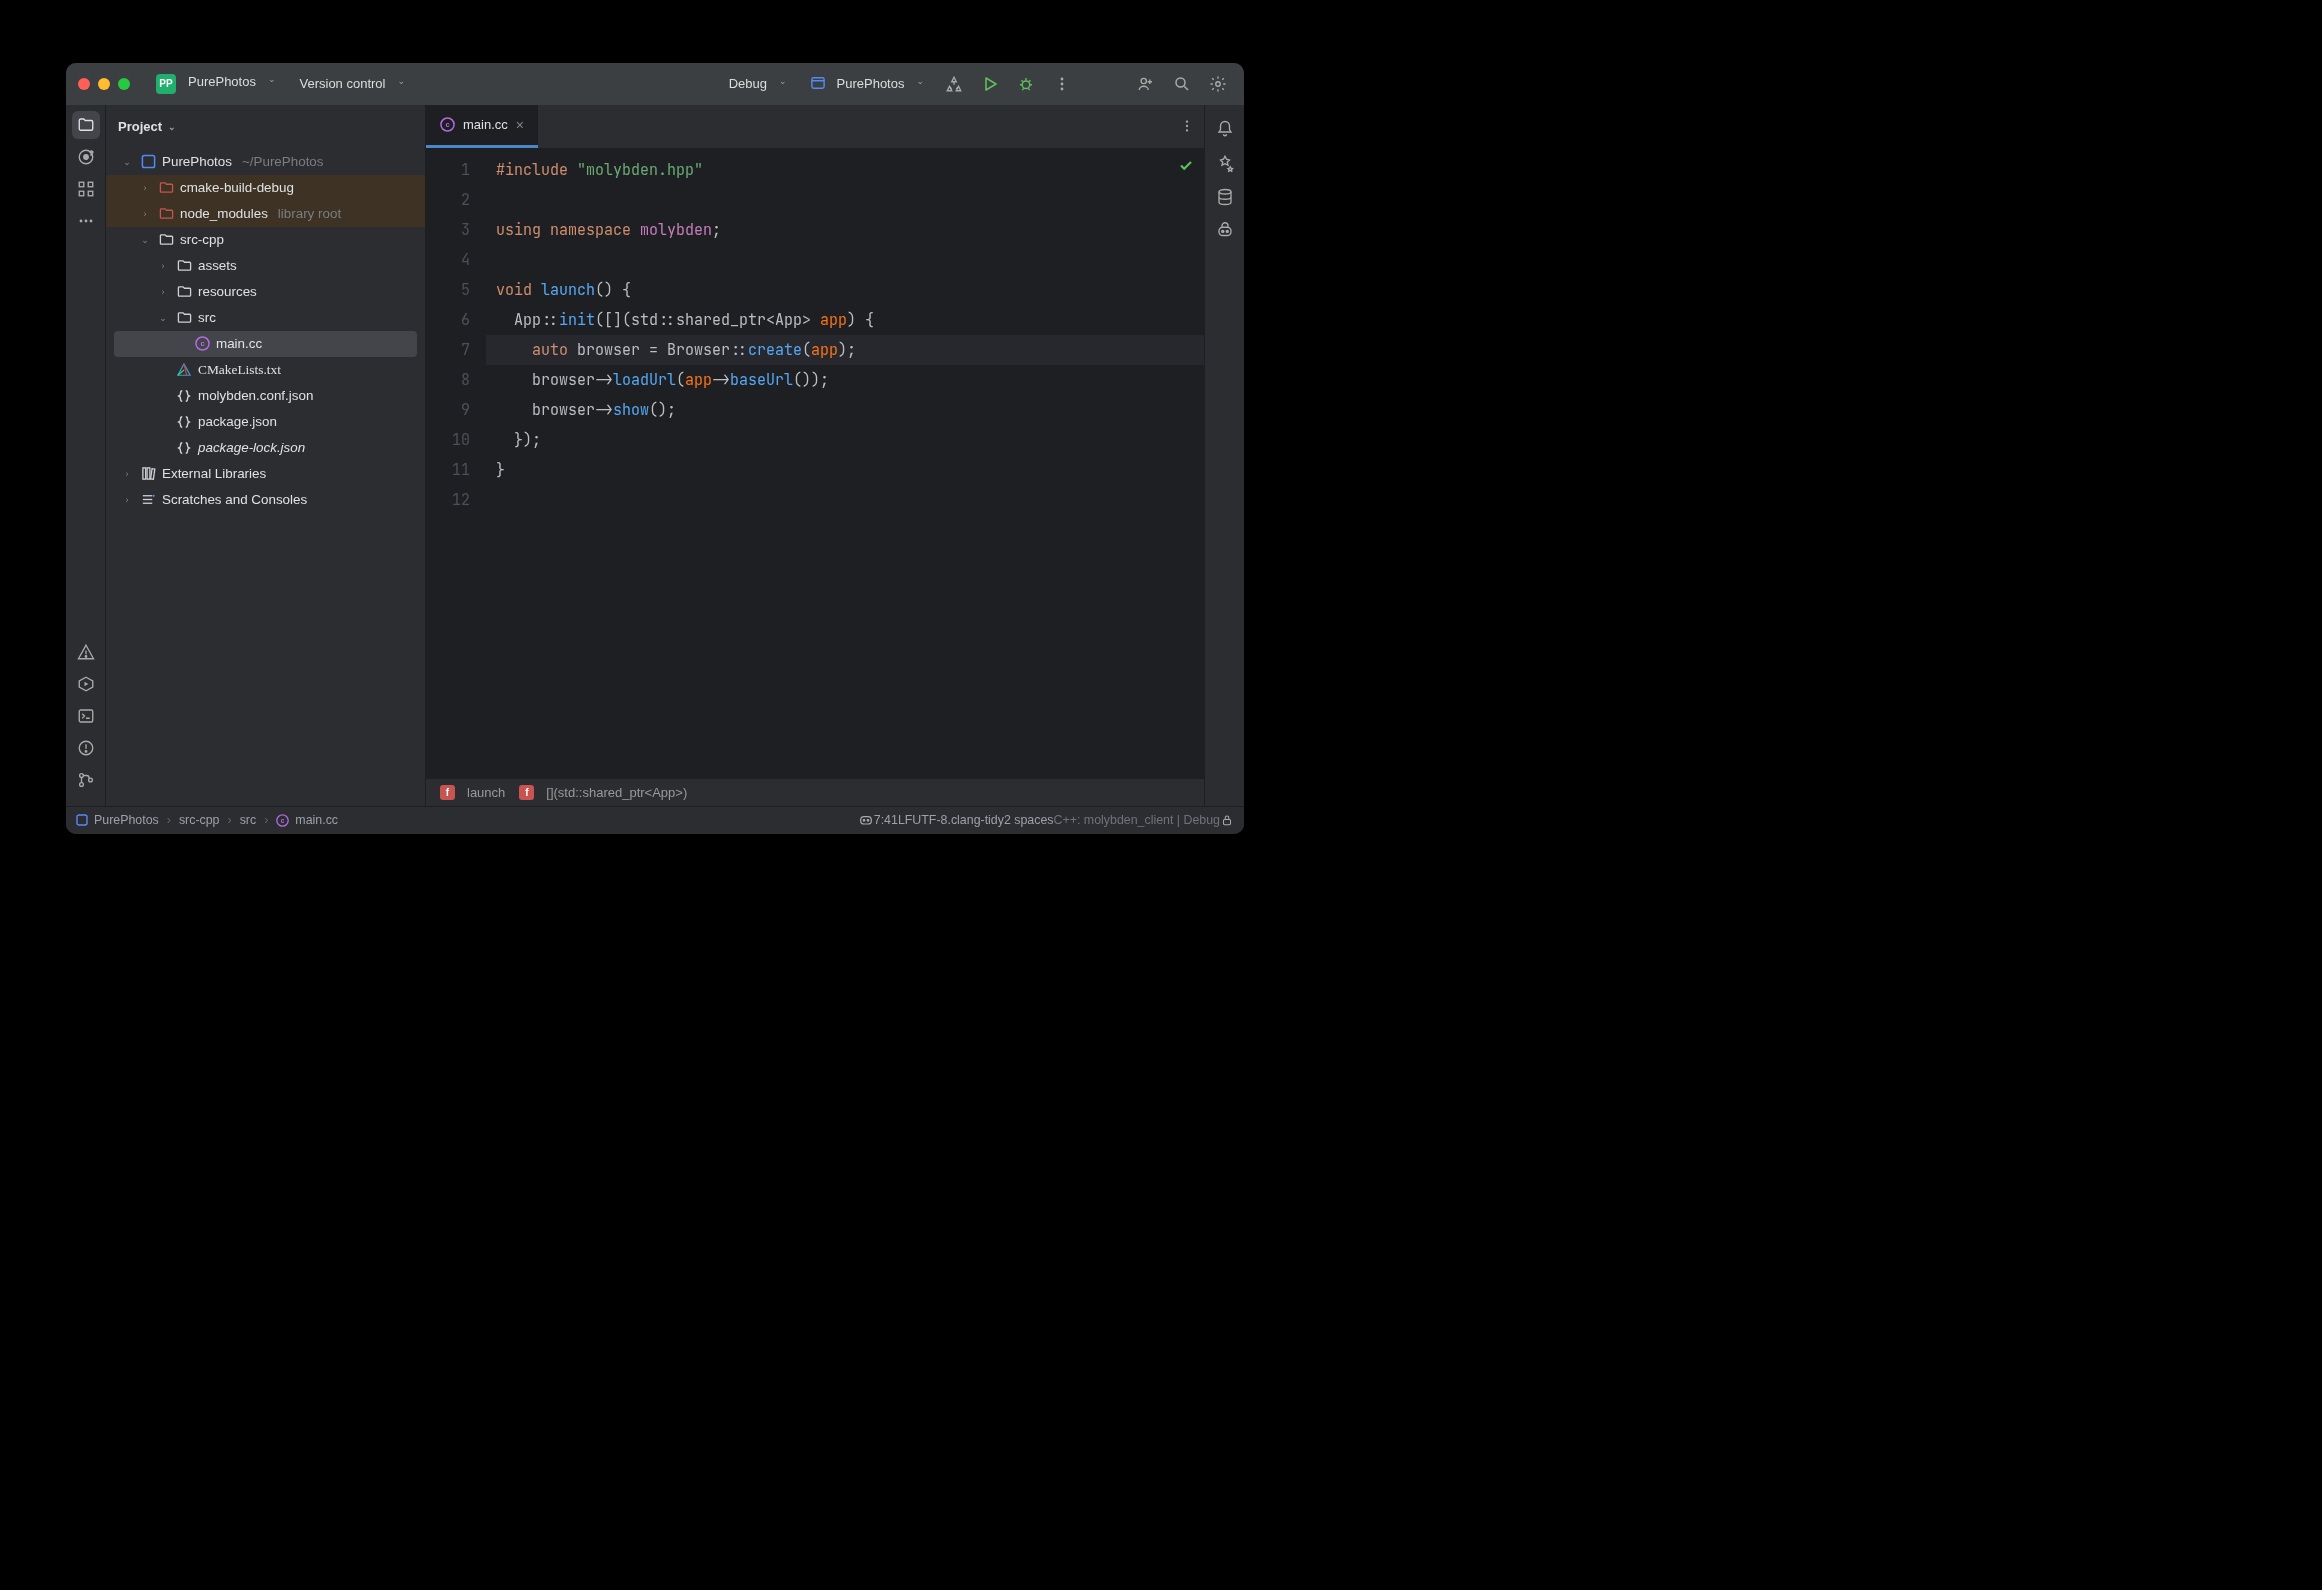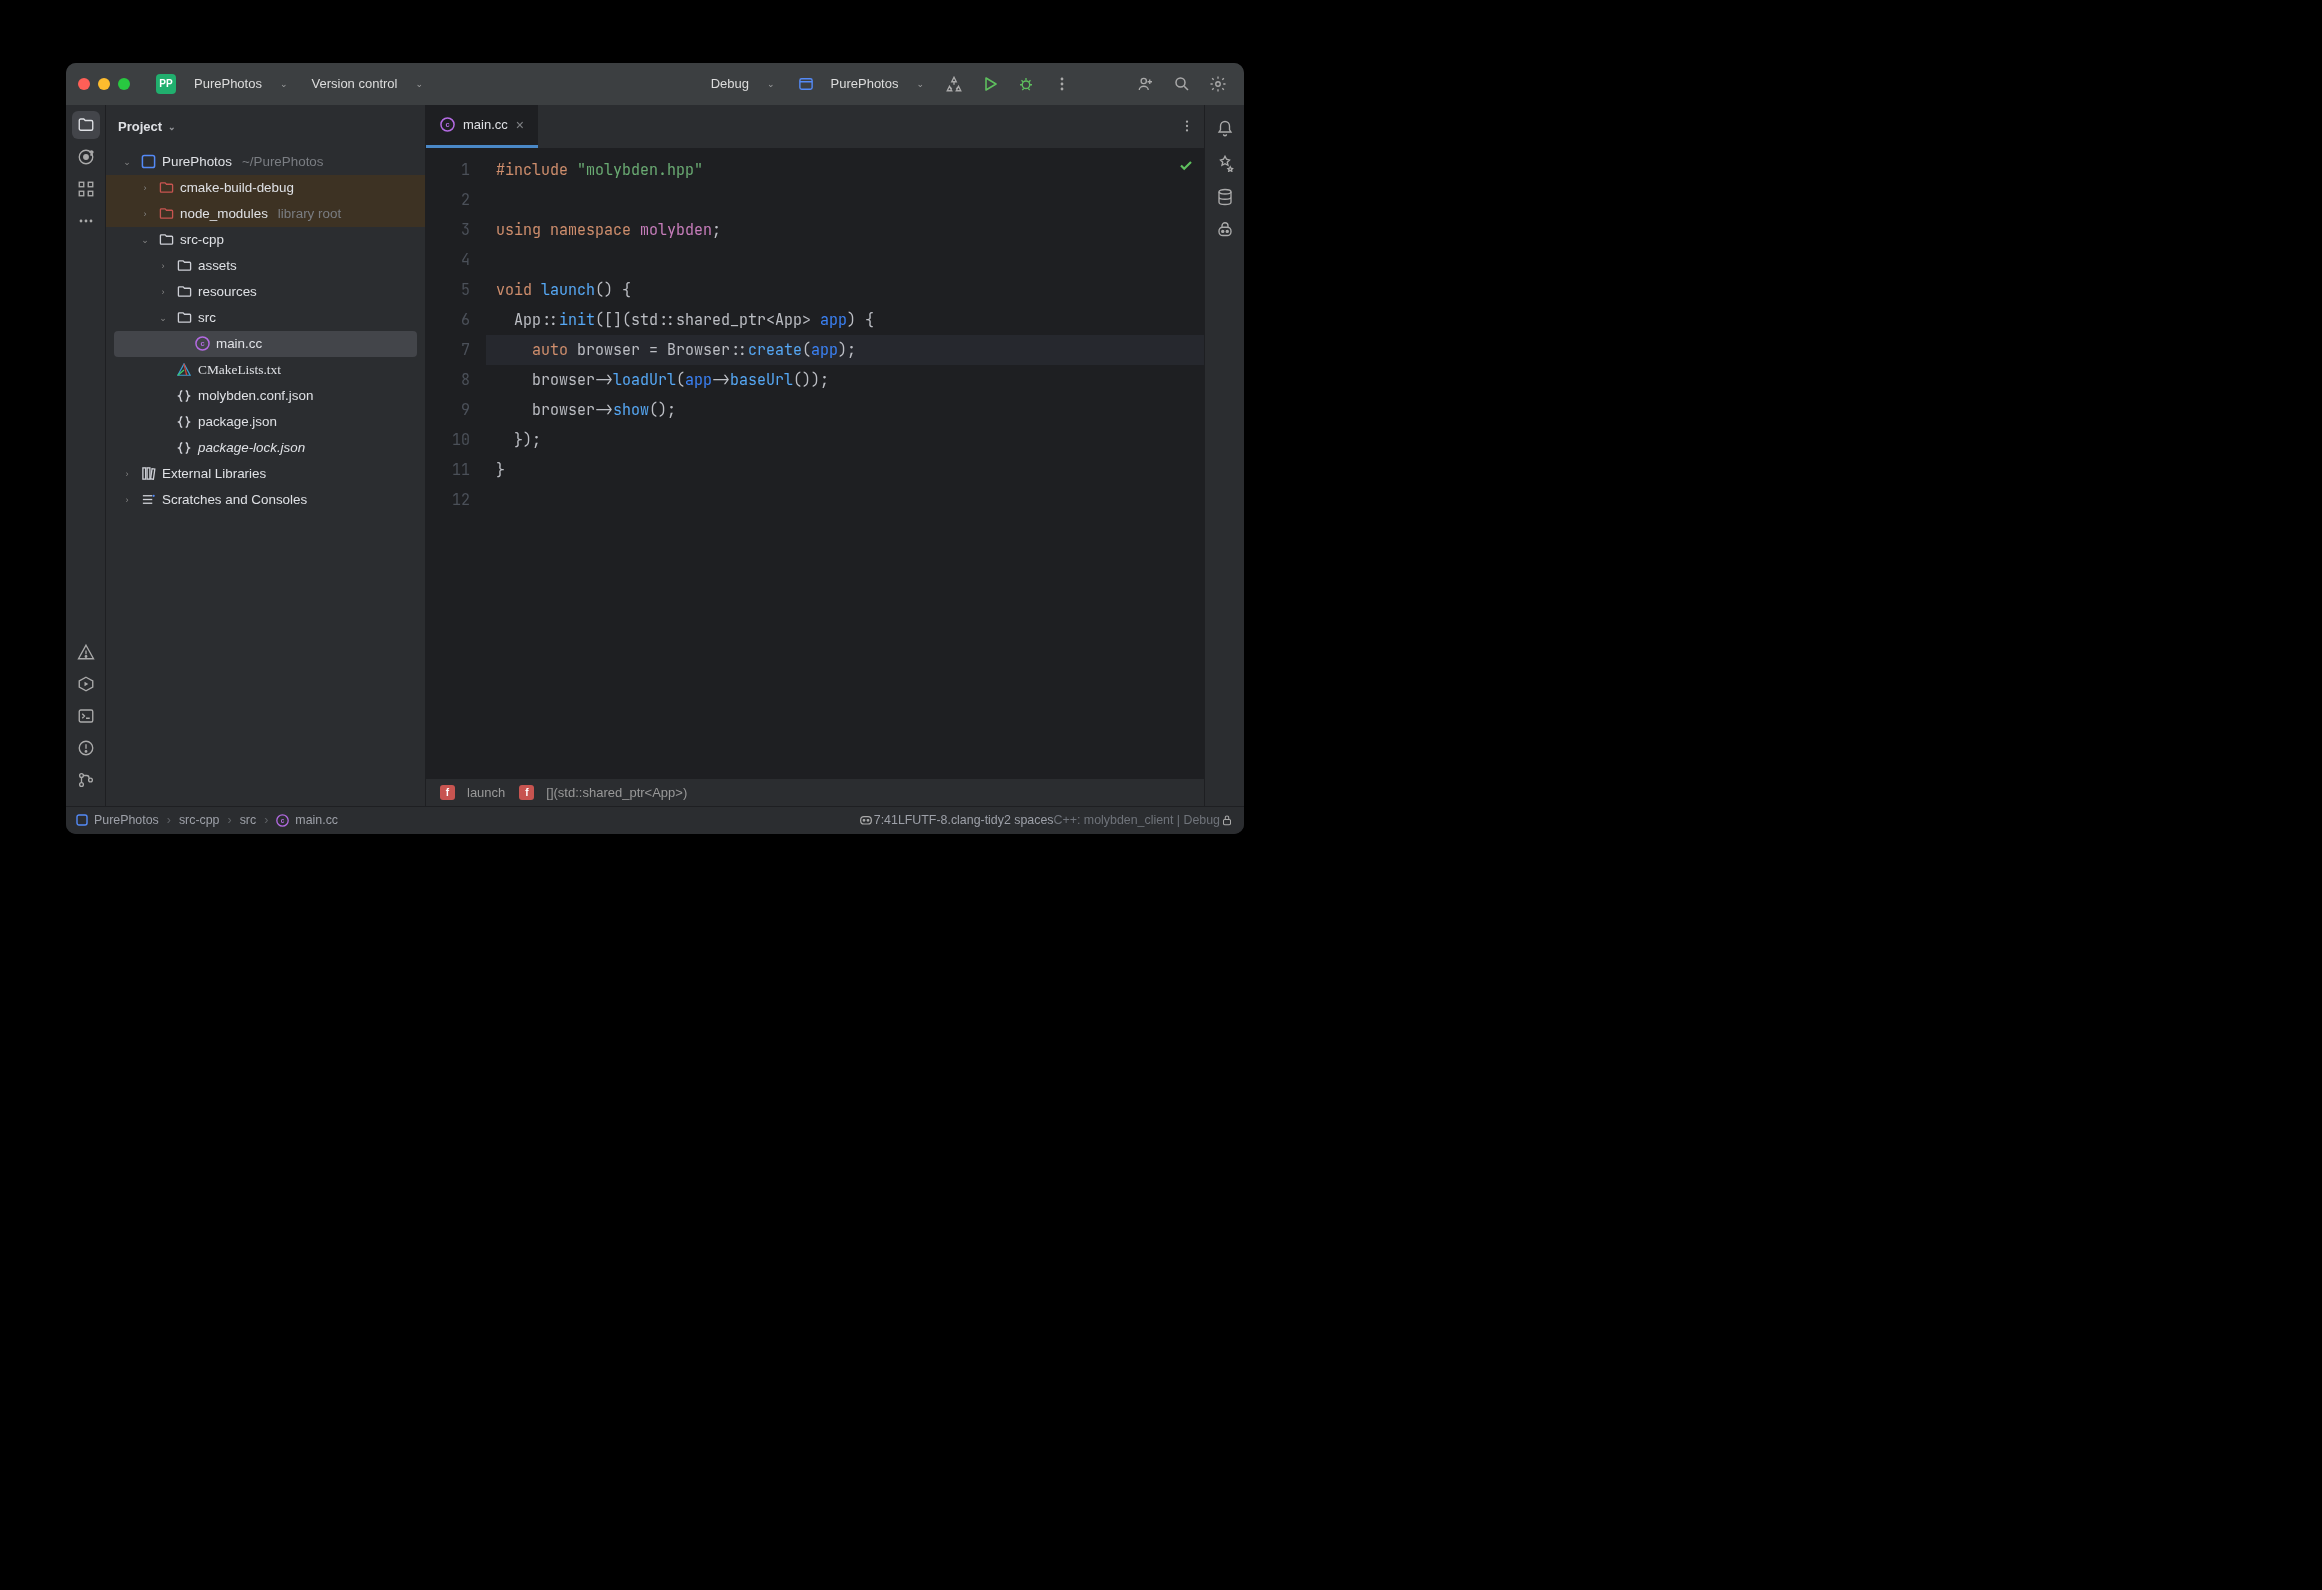--- a/index.html
+++ b/index.html
@@ -35,21 +35,21 @@
 .traffic-lights { display: flex; gap: 8px; margin-right: 10px; }
 .tl { width: 12px; height: 12px; border-radius: 50%; }
 .tl-close { background: #ff5f57; }
 .tl-min { background: #febc2e; }
 .tl-max { background: #28c840; }
 .proj-badge {
   width: 20px; height: 20px; border-radius: 4px; background: #21af6e;
   color: #fff; font-size: 10px; font-weight: 700;
   display: flex; align-items: center; justify-content: center;
 }
-.tb-item { display: flex; align-items: center; gap: 18px; padding: 4px 8px; border-radius: 4px; color: #ddd; cursor: pointer; }
+.tb-item { display: flex; align-items: flex-start; gap: 12px; padding: 4px 8px; border-radius: 4px; color: #ddd; cursor: pointer; }
 .chev { font-size: 9px; opacity: 0.6; }
 .spacer { flex: 1; }
 .icon-btn { width: 28px; height: 28px; display: flex; align-items: center; justify-content: center; border-radius: 4px; cursor: pointer; color: #bbb; }
 .run-icon { color: #5ebf5e; }
 .debug-icon { color: #5ebf5e; }
 .body { flex: 1; display: flex; min-height: 0; }
 
 .left-gutter {
   width: 40px; background: #2b2d30; border-right: 1px solid #1e1f22;
   display: flex; flex-direction: column; align-items: center; padding: 6px 0;
@@ -103,21 +103,21 @@
   flex: 1; font-family: "JetBrains Mono", Menlo, monospace; font-size: 15px;
   line-height: 30px; padding: 6px 0; white-space: pre; color: #bcbec4;
 }
 .code-line { height: 30px; padding-left: 10px; }
 .code-line.hl { background: #26282e; }
 .check-mark { position: absolute; top: 8px; right: 10px; color: #5ebf5e; }
 .tok-kw { color: #cf8e6d; }
 .tok-str { color: #6aab73; }
 .tok-fn { color: #56a8f5; }
 .tok-ns { color: #c77dbb; text-align: center; }
-.tok-param { color: #3b82f6; }
+.tok-param { color: #f97316; }
 
 .breadcrumb-fn {
   height: 28px; background: #2b2d30; border-top: 1px solid #1e1f22;
   display: flex; align-items: center; gap: 14px; padding: 0 14px;
   font-size: 13px; color: #999;
 }
 .bc-badge { display:inline-flex; width:15px; height:15px; border-radius:3px; background:#c75450; color:#fff; font-size:10px; font-weight:700; align-items:center; justify-content:center; margin-right:6px; }
 
 .right-gutter {
   width: 40px; background: #2b2d30; border-left: 1px solid #1e1f22;

